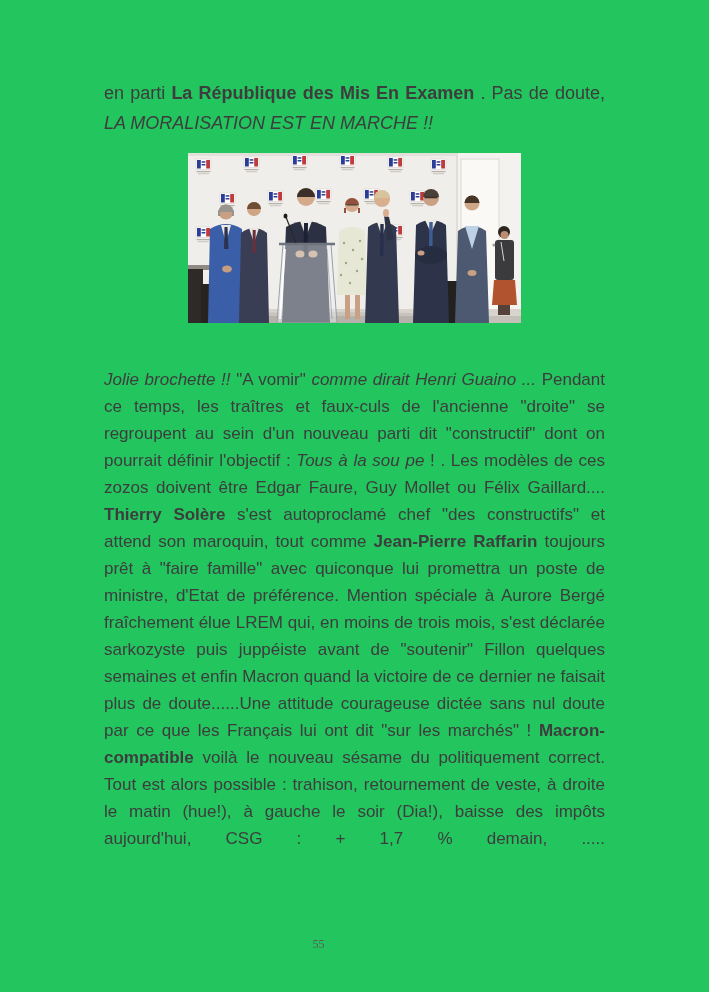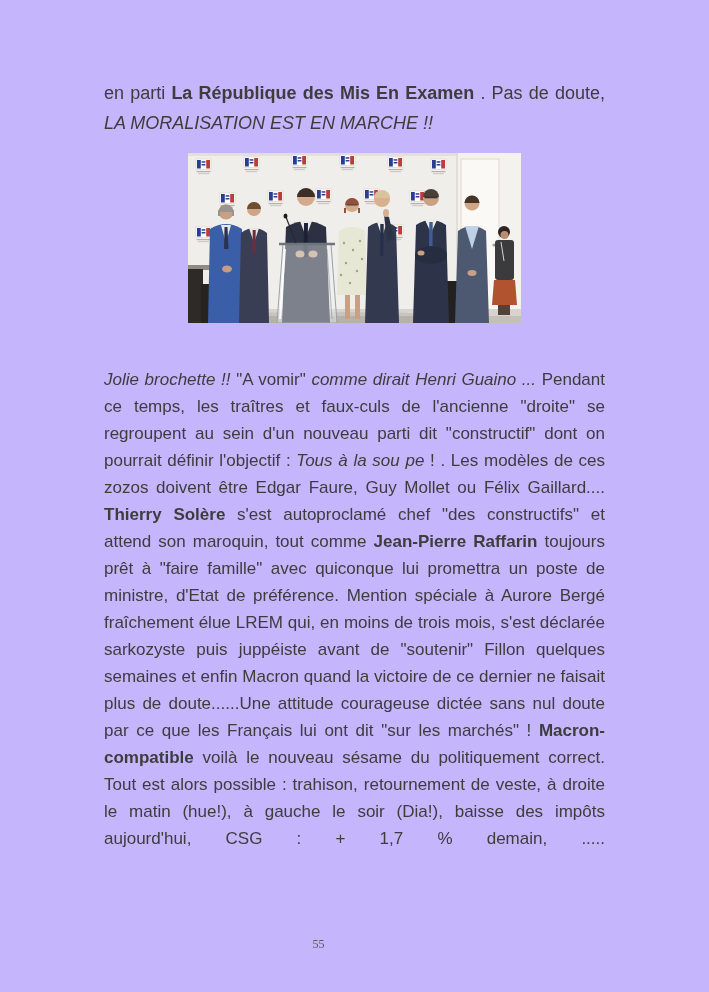--- a/index.html
+++ b/index.html
@@ -4,21 +4,21 @@
 <style>
   html,body{margin:0;padding:0;}
   body{
     width:709px;height:992px;
     background:#ffffff;
     font-family:"Liberation Sans",sans-serif;
     color:#3d3d3d;
     position:relative;
     overflow:hidden;
   }
-  .page{position:absolute;inset:0;background:#c4b5fd;}
+  .page{position:absolute;inset:0;background:#22c55e;}
   .para{margin:0;text-align:justify;}
   .intro{
     position:absolute;left:104px;top:78px;width:501px;
     font-size:18px;line-height:30px;
   }
   .photo{
     position:absolute;left:188px;top:153px;width:333px;height:170px;
   }
   .photo svg{display:block;width:100%;height:100%;}
   .bodytext{

